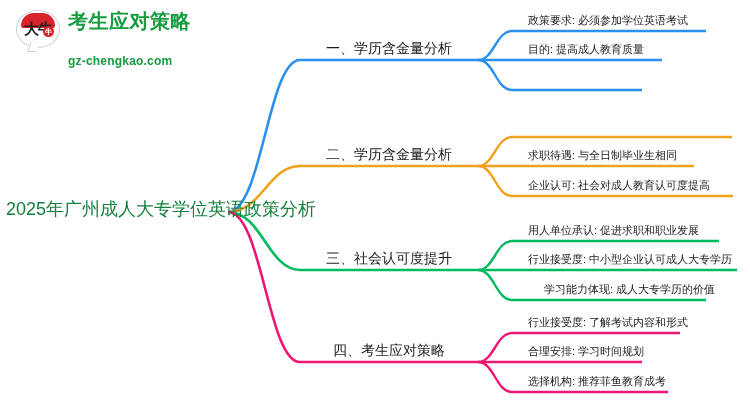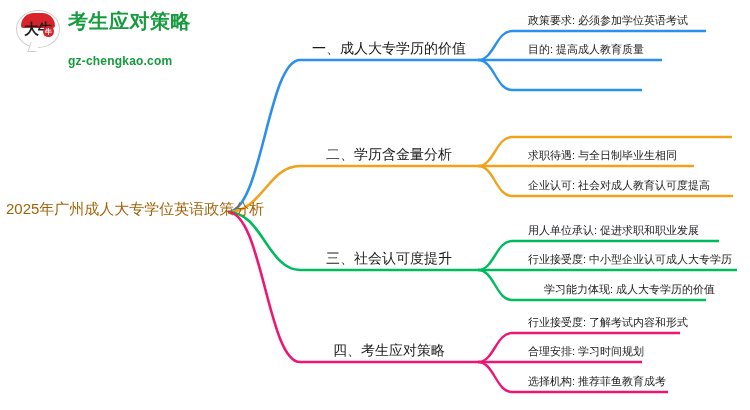--- a/index.html
+++ b/index.html
@@ -122,22 +122,22 @@
     line-height: 16px;
     white-space: nowrap;
     margin-top: 20px;
   }
 
   
   .root-label {
     position: absolute;
     left: 6px;
     top: 199px;
-    font-size: 15px;
-    color: #a16207;
+    font-size: 18px;
+    color: #15803d;
     white-space: nowrap;
     line-height: 20px;
   }
 
   
   .branch-label {
     position: absolute;
     font-size: 14px;
     color: #1a1a1a;
     white-space: nowrap;
@@ -207,21 +207,21 @@
       <div class="logo-dot">牛</div>
     </div>
     <div class="logo-text">
       <div class="logo-title">考生应对策略</div>
       <div class="logo-sub">gz-chengkao.com</div>
     </div>
   </div>
 
   <div class="root-label">2025年广州成人大专学位英语政策分析</div>
 
-  <div class="branch-label" style="left:300px; top:39px; width:178px;">一、成人大专学历的价值</div>
+  <div class="branch-label" style="left:300px; top:39px; width:178px;">一、学历含金量分析</div>
   <div class="leaf-label" style="left:528px; top:12px;">政策要求: 必须参加学位英语考试</div>
   <div class="leaf-label" style="left:528px; top:41px;">目的: 提高成人教育质量</div>
 
   <div class="branch-label" style="left:300px; top:145px; width:178px;">二、学历含金量分析</div>
   <div class="leaf-label" style="left:528px; top:147px;">求职待遇: 与全日制毕业生相同</div>
   <div class="leaf-label" style="left:528px; top:177px;">企业认可: 社会对成人教育认可度提高</div>
 
   <div class="branch-label" style="left:300px; top:249px; width:178px;">三、社会认可度提升</div>
   <div class="leaf-label" style="left:528px; top:222px;">用人单位承认: 促进求职和职业发展</div>
   <div class="leaf-label" style="left:528px; top:251px;">行业接受度: 中小型企业认可成人大专学历</div>

